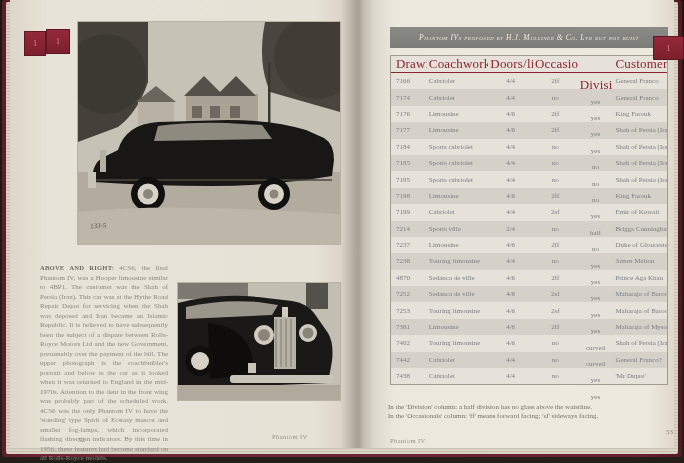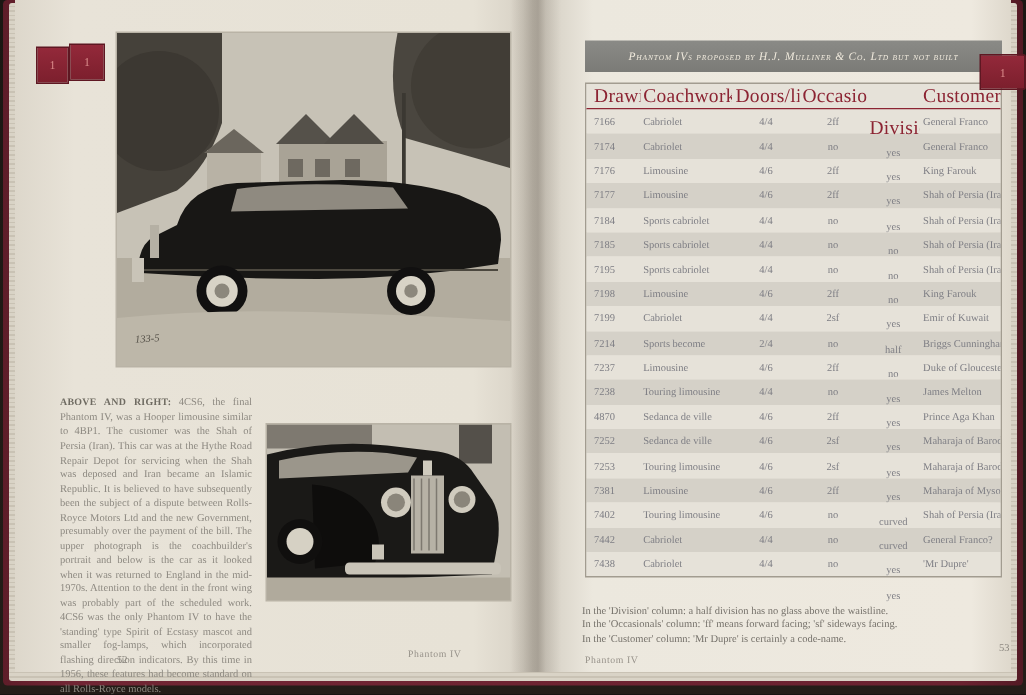--- a/index.html
+++ b/index.html
@@ -218,21 +218,21 @@
           <div class="t-row odd">
             <div class="t-cell c0">7199</div>
             <div class="t-cell c1">Cabriolet</div>
             <div class="t-cell c2">4/4</div>
             <div class="t-cell c3">2sf</div>
             <div class="t-cell c4">half</div>
             <div class="t-cell c5">Emir of Kuwait</div>
           </div>
           <div class="t-row even">
             <div class="t-cell c0">7214</div>
-            <div class="t-cell c1">Sports become</div>
+            <div class="t-cell c1">Sports ville</div>
             <div class="t-cell c2">2/4</div>
             <div class="t-cell c3">no</div>
             <div class="t-cell c4">no</div>
             <div class="t-cell c5">Briggs Cunningham</div>
           </div>
           <div class="t-row odd">
             <div class="t-cell c0">7237</div>
             <div class="t-cell c1">Limousine</div>
             <div class="t-cell c2">4/6</div>
             <div class="t-cell c3">2ff</div>
@@ -302,21 +302,20 @@
             <div class="t-cell c3">no</div>
             <div class="t-cell c4">yes</div>
             <div class="t-cell c5">'Mr Dupre'</div>
           </div>
         </div>
     </div>
 
     <div class="notes">
       <div>In the 'Division' column: a half division has no glass above the waistline.</div>
       <div>In the 'Occasionals' column: 'ff' means forward facing; 'sf' sideways facing.</div>
-      <div>In the 'Customer' column: 'Mr Dupre' is certainly a code-name.</div>
     </div>
 
     <div class="runfoot" id="foot-right">Phantom IV</div>
     <div id="pagenum-right">53</div>
   </div>
 
   <div class="tab" id="tab-left-a">
     <span>1</span>
   </div>
   <div class="tab" id="tab-left-b">

